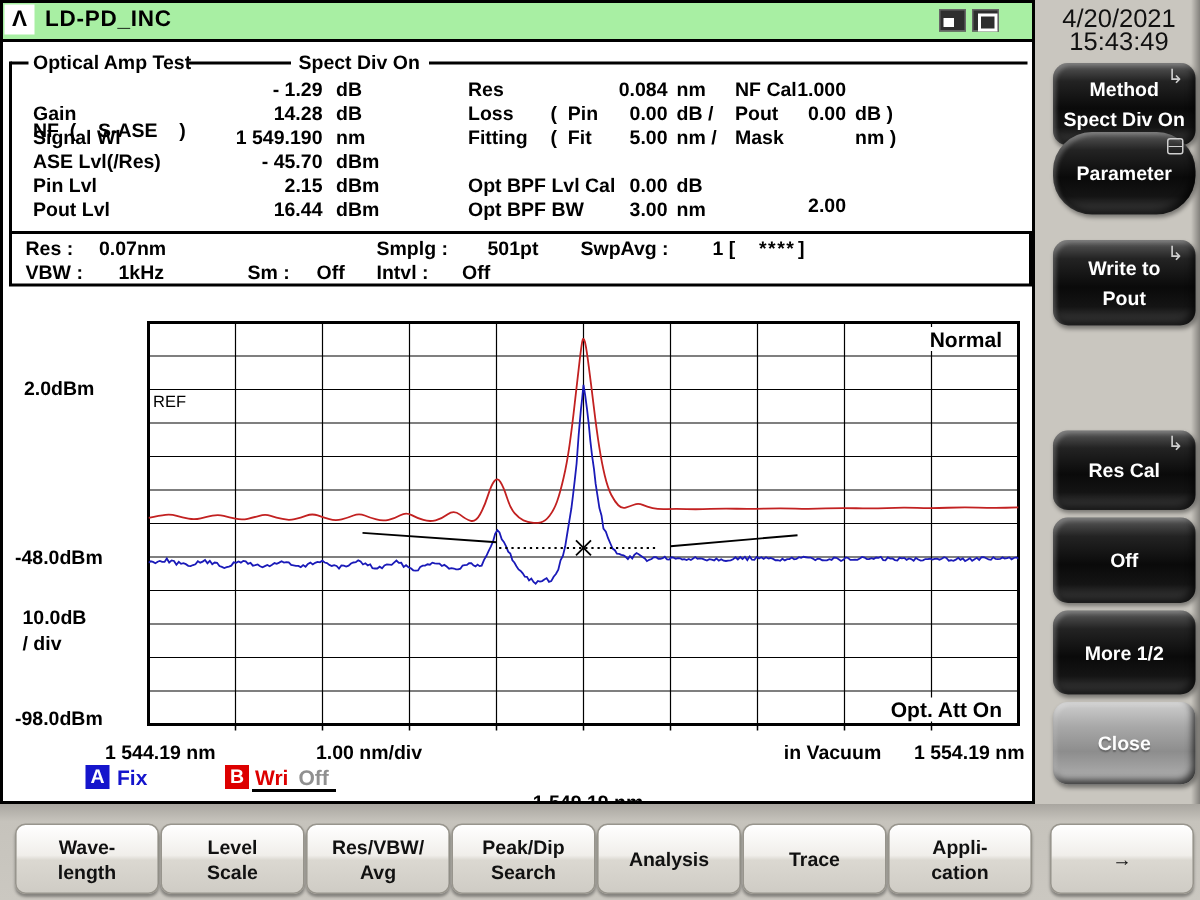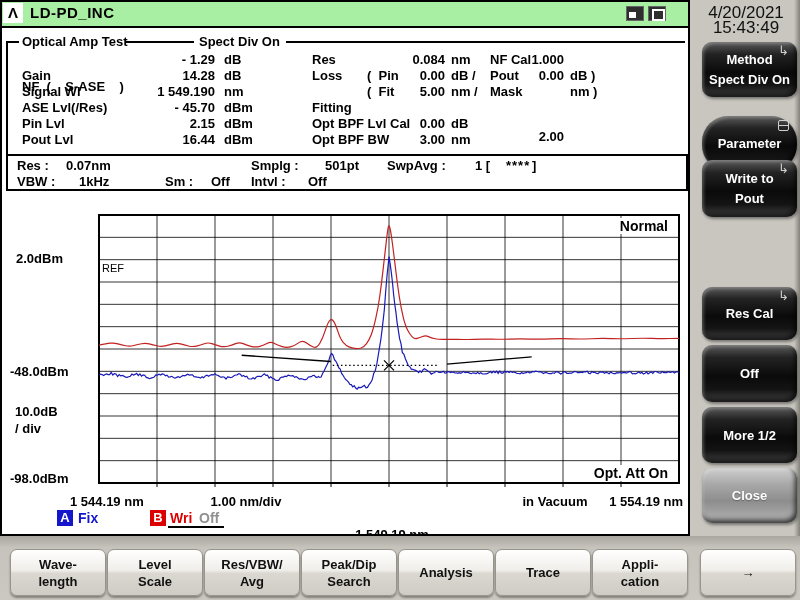--- a/index.html
+++ b/index.html
@@ -105,21 +105,21 @@
       <span class="p" style="left: 449px; top: 0px;">nm</span>
       <span class="p" style="left: 488px; top: 0px;">NF Cal</span>
       <span class="p pr" style="left: 514px; top: 0px; width: 48px;">1.000</span>
       <span class="p" style="left: 310px; top: 16px;">Loss</span>
       <span class="p" style="left: 365px; top: 16px;">(  Pin</span>
       <span class="p pr" style="left: 395px; top: 16px; width: 48px;">0.00</span>
       <span class="p" style="left: 449px; top: 16px;">dB /</span>
       <span class="p" style="left: 488px; top: 16px;">Pout</span>
       <span class="p pr" style="left: 514px; top: 16px; width: 48px;">0.00</span>
       <span class="p" style="left: 568px; top: 16px;">dB )</span>
-      <span class="p" style="left: 310px; top: 32px; margin-top: 16px;">Fitting</span>
+      <span class="p" style="left: 310px; top: 32px;">Fitting</span>
       <span class="p" style="left: 365px; top: 32px;">(  Fit</span>
       <span class="p pr" style="left: 395px; top: 32px; width: 48px;">5.00</span>
       <span class="p" style="left: 449px; top: 32px;">nm /</span>
       <span class="p" style="left: 488px; top: 32px;">Mask</span>
       <span class="p pr" style="left: 514px; top: 32px; width: 48px; margin-top: 45px;">2.00</span>
       <span class="p" style="left: 568px; top: 32px;">nm )</span>
       <span class="p" style="left: 310px; top: 64px;">Opt BPF Lvl Cal</span>
       <span class="p pr" style="left: 395px; top: 64px; width: 48px;">0.00</span>
       <span class="p" style="left: 449px; top: 64px;">dB</span>
       <span class="p" style="left: 310px; top: 80px;">Opt BPF BW</span>
@@ -217,21 +217,21 @@
 <div id="datetime" class="abs">
   <div>4/20/2021</div>
   <div>15:43:49</div>
 </div>
 <div id="softkeys">
     <div class="skey" style="top: 42px; height: 55px;">
       <span class="jump">↳</span>
       <div>Method</div>
       <div>Spect Div On</div>
     </div>
-    <div class="skey" style="top: 116px; height: 55px; border-radius: 26px;">
+    <div class="skey" style="top: 88px; height: 55px; border-radius: 26px;">
       <span class="dlg"></span>
       <div>Parameter</div>
     </div>
     <div class="skey" style="top: 160px; height: 57px;">
       <span class="jump">↳</span>
       <div>Write to</div>
       <div>Pout</div>
     </div>
     <div class="skey" style="top: 287px; height: 53px;">
       <span class="jump">↳</span>

